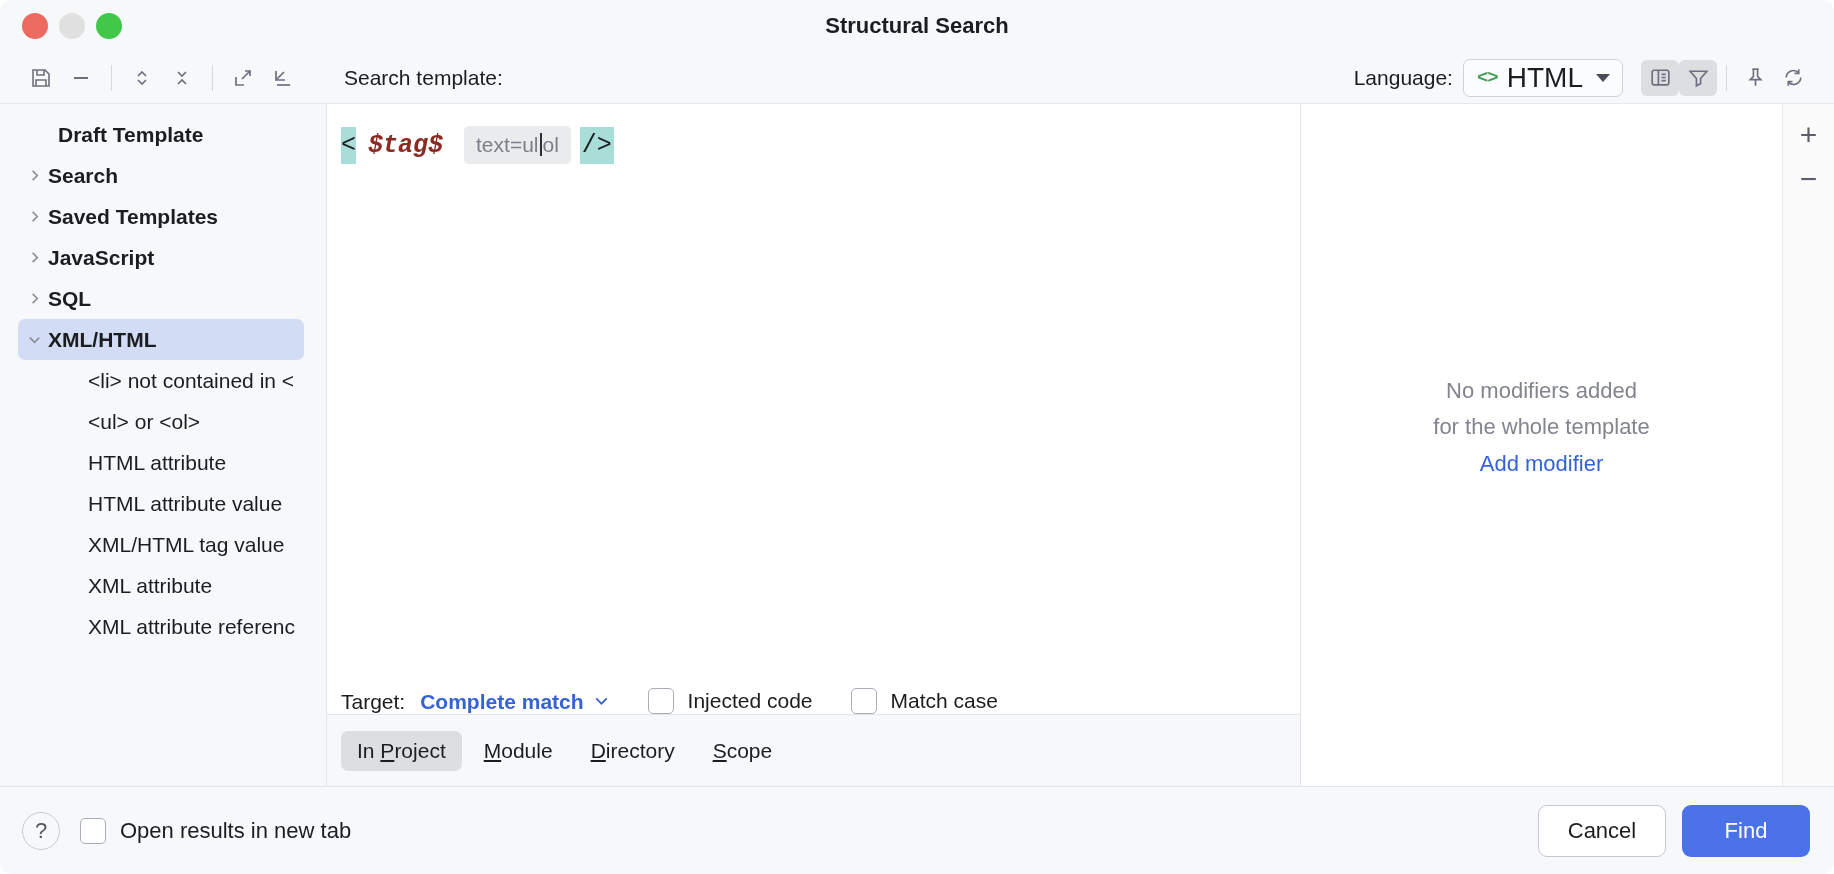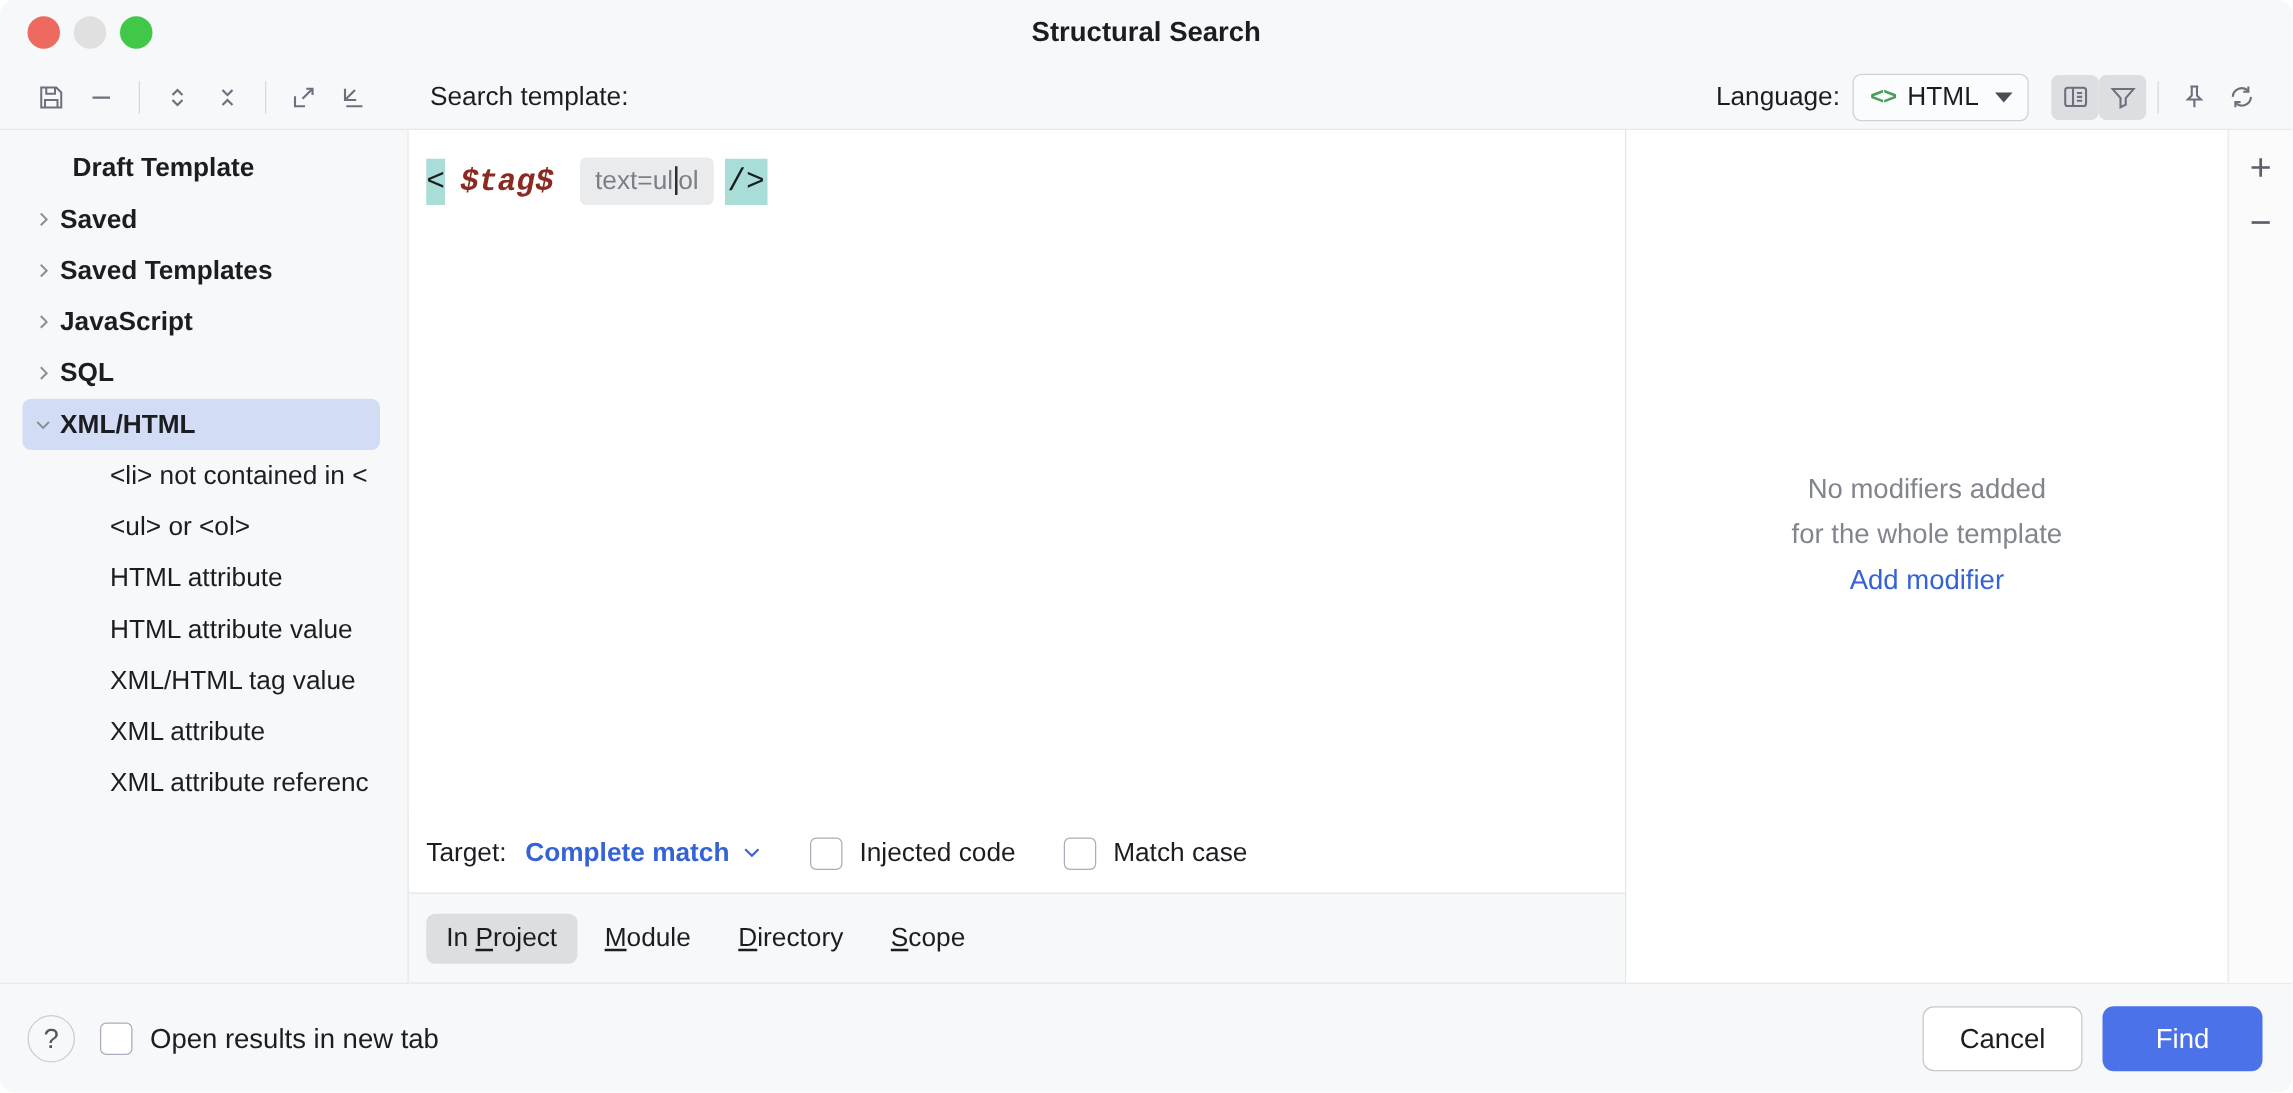--- a/index.html
+++ b/index.html
@@ -105,21 +105,21 @@
     background: #fbfcfd;
   }
   .lang-combo .code-icon {
     color: #4a9c5b;
     font-size: 19px;
     font-weight: bold;
     letter-spacing: -1px;
     font-family: "Liberation Mono", monospace;
   }
   .lang-combo .lang-name {
-    font-size: 21px;
+    font-size: 28px;
     color: #1c1d20;
   }
   .caret-down {
     width: 0; height: 0;
     border-left: 7px solid transparent;
     border-right: 7px solid transparent;
     border-top: 8px solid #4a4d56;
     margin-left: 4px;
   }
 
@@ -224,21 +224,21 @@
   .tok-close {
     color: #1c1d20;
     padding: 6px 2px;
     margin-left: 9px;
   }
 
   
   .target-row {
     flex: 0 0 62px;
     display: flex;
-    align-items: center;
+    align-items: flex-end;
     padding-left: 14px;
     gap: 0;
     background: #ffffff;
   }
   .target-label {
     font-size: 21px;
     color: #1c1d20;
     margin-right: 15px;
   }
   .target-value {
@@ -493,21 +493,21 @@
       <div class="tree-row group noarrow">
         <span>Draft Template</span>
       </div>
 
       <div class="tree-row group">
         <span class="twisty">
           <svg width="15" height="15" viewBox="0 0 16 16" fill="none" stroke="currentColor" stroke-width="1.7">
               <path d="M6 3l5 5-5 5"></path>
             </svg>
         </span>
-        <span>Saved</span>
+        <span>Search</span>
       </div>
 
       <div class="tree-row group">
         <span class="twisty">
           <svg width="15" height="15" viewBox="0 0 16 16" fill="none" stroke="currentColor" stroke-width="1.7">
               <path d="M6 3l5 5-5 5"></path>
             </svg>
         </span>
         <span>Saved Templates</span>
       </div>

